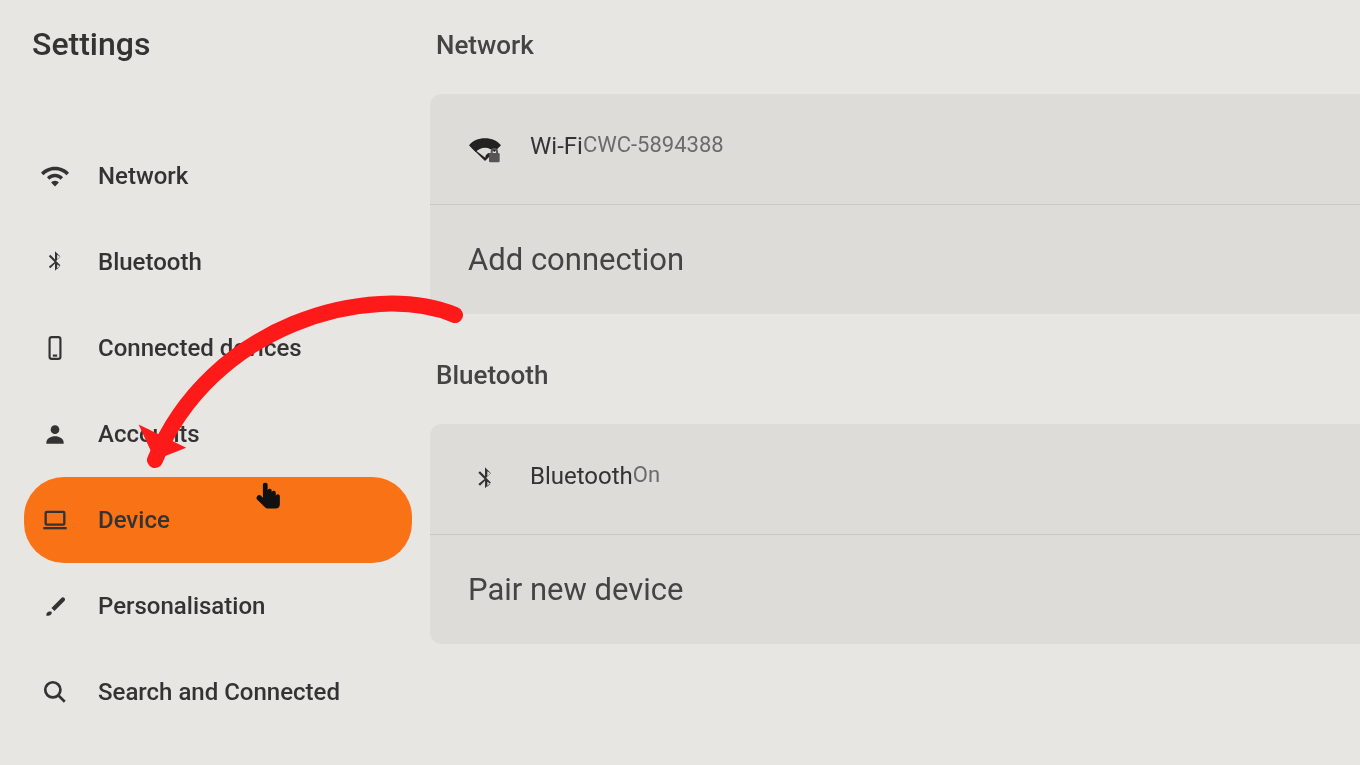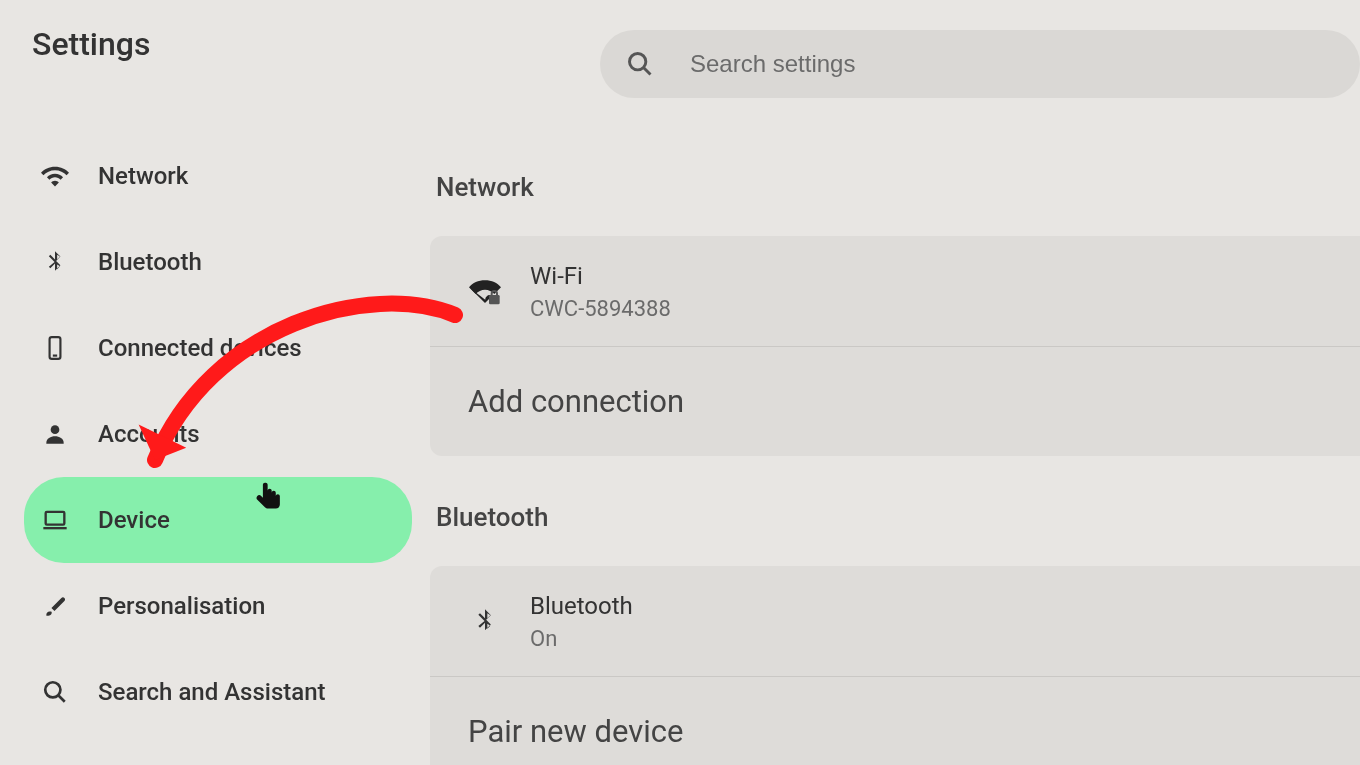--- a/index.html
+++ b/index.html
@@ -26,21 +26,21 @@
     .nav-list { list-style: none; }
     .nav-item {
       display: flex;
       align-items: center;
       height: 86px;
       padding: 0 20px 0 8px;
       cursor: pointer;
       border-radius: 40px;
       position: relative;
     }
-    .nav-item.active { background: #86efac; width: 388px; margin-left: -8px; padding-left: 16px; }
+    .nav-item.active { background: #f97316; width: 388px; margin-left: -8px; padding-left: 16px; }
     .nav-item .icon {
       width: 30px;
       height: 30px;
       margin-right: 28px;
       display: flex;
       align-items: center;
       justify-content: center;
       color: #333;
     }
     .nav-item .label { font-size: 24px; color: #333; font-weight: 500; }
@@ -77,21 +77,21 @@
     }
     .row {
       display: flex;
       align-items: center;
       min-height: 110px;
       padding: 22px 38px;
       cursor: pointer;
     }
     .row + .row { border-top: 1px solid #cac8c5; }
     .row .icon { width: 34px; height: 34px; margin-right: 28px; color: #333; display: flex; align-items: center; justify-content: center; }
-    .row .texts { display: flex; flex-direction: column; }
+    .row .texts { display: flex; }
     .row .primary { font-size: 24px; color: #333; margin-bottom: 6px; }
     .row .secondary { font-size: 22px; color: #6b6b6b; }
     .row.single .primary { margin-bottom: 0; font-size: 31px; color: #444; }
     .arrow-overlay {
       position: absolute;
       top: 285px; left: 110px;
       pointer-events: none;
     }
     .cursor-overlay {
       position: absolute;
@@ -165,41 +165,32 @@
         <span class="label">Personalisation</span>
       </li>
 
       <li class="nav-item">
         <span class="icon">
           <svg viewBox="0 0 24 24" width="26" height="26" fill="none" stroke="currentColor" stroke-width="2.5">
               <circle cx="10" cy="10" r="7"></circle>
               <line x1="21" y1="21" x2="15" y2="15"></line>
             </svg>
         </span>
-        <span class="label">Search and Assistant</span>
+        <span class="label">Search and Connected</span>
       </li>
 
       <li class="nav-item">
         
         
       </li>
 
     </ul>
   </aside>
 
   <main class="main">
-    <div class="search-bar">
-      <span class="icon">
-        <svg viewBox="0 0 24 24" width="28" height="28" fill="none" stroke="currentColor" stroke-width="2.5">
-            <circle cx="10" cy="10" r="7"></circle>
-            <line x1="21" y1="21" x2="15" y2="15"></line>
-          </svg>
-      </span>
-      <input type="text" placeholder="Search settings" style="">
-    </div>
 
     <section class="section">
       <h2 class="section-title">Network</h2>
       <div class="card">
         <div class="row">
           <span class="icon">
             <svg viewBox="0 0 24 24" width="32" height="32" fill="#222">
                 <path d="M12 4C7 4 2.7 6 0 9.2L12 21l5.5-5.5c-.5-.3-1.1-.5-1.8-.5-1.9 0-3.5 1.6-3.5 3.5L0 9.2C2.7 6 7 4 12 4z"></path>
                 <path d="M12 4c5 0 9.3 2 12 5.2l-5 5c-1.8-2-4.3-3.2-7-3.2S6.8 12.2 5 14.2l-5-5C2.7 6 7 4 12 4z" fill="#222"></path>
                 <rect x="15" y="15" width="8" height="7" rx="1" fill="#555"></rect>

